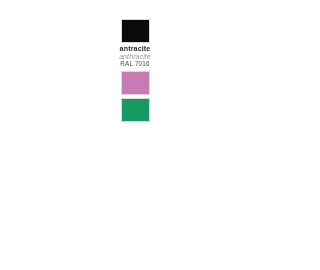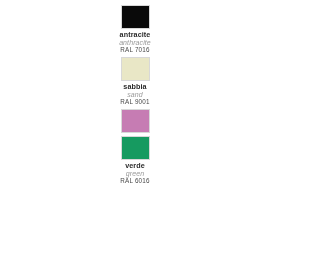--- a/index.html
+++ b/index.html
@@ -18,21 +18,21 @@
     width: 270px;
     height: 270px;
     position: relative;
     background: #ffffff;
     box-sizing: border-box;
   }
   .swatch-list {
     display: flex;
     flex-direction: column;
     align-items: center;
-    padding-top: 5px;
+    padding-top: 19px;
   }
   .swatch-entry {
     display: flex;
     flex-direction: column;
     align-items: center;
     width: 100px;
     margin-bottom: 3px;
   }
   .swatch-chip {
     width: 29px;
@@ -79,37 +79,24 @@
 
     <div class="swatch-entry">
       <span class="swatch-chip" style="background-color: rgb(10, 10, 10);"></span>
       <div class="swatch-labels">
         <span class="name-it">antracite</span>
         <span class="name-en">anthracite</span>
         <span class="ral-code">RAL 7016</span>
       </div>
     </div>
 
-    <div class="swatch-entry">
-      <span class="swatch-chip" style="background-color: rgb(233, 231, 198);"></span>
-      <div class="swatch-labels">
-        <span class="name-it">sabbia</span>
-        <span class="name-en">sand</span>
-        <span class="ral-code">RAL 9001</span>
-      </div>
-    </div>
 
     <div class="swatch-entry">
       <span class="swatch-chip" style="background-color: rgb(198, 124, 179);"></span>
     </div>
 
     <div class="swatch-entry">
       <span class="swatch-chip" style="background-color: rgb(22, 154, 96);"></span>
-      <div class="swatch-labels">
-        <span class="name-it">verde</span>
-        <span class="name-en">green</span>
-        <span class="ral-code">RAL 6016</span>
-      </div>
     </div>
 
 
   </div>
 </div>
 
 </body></html>

